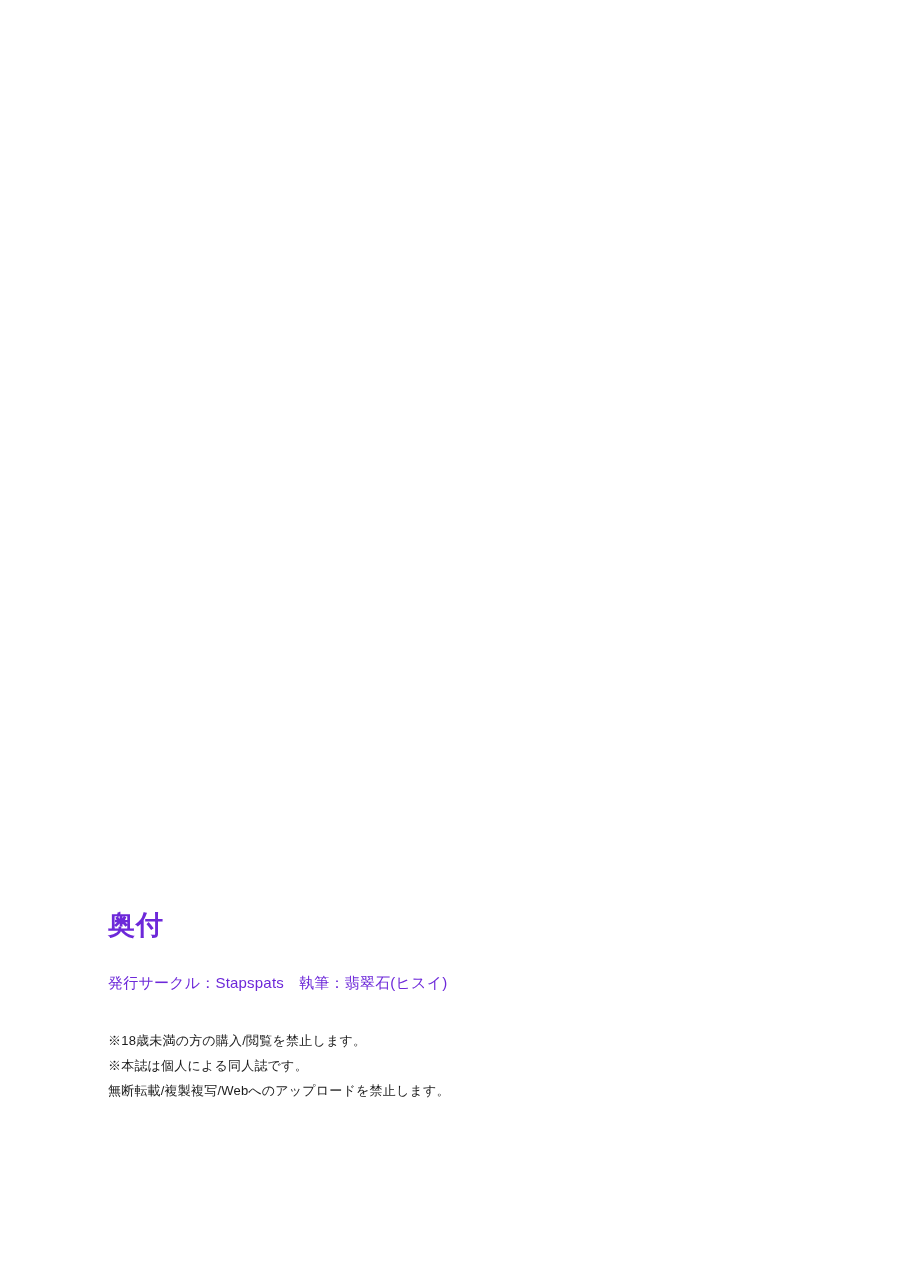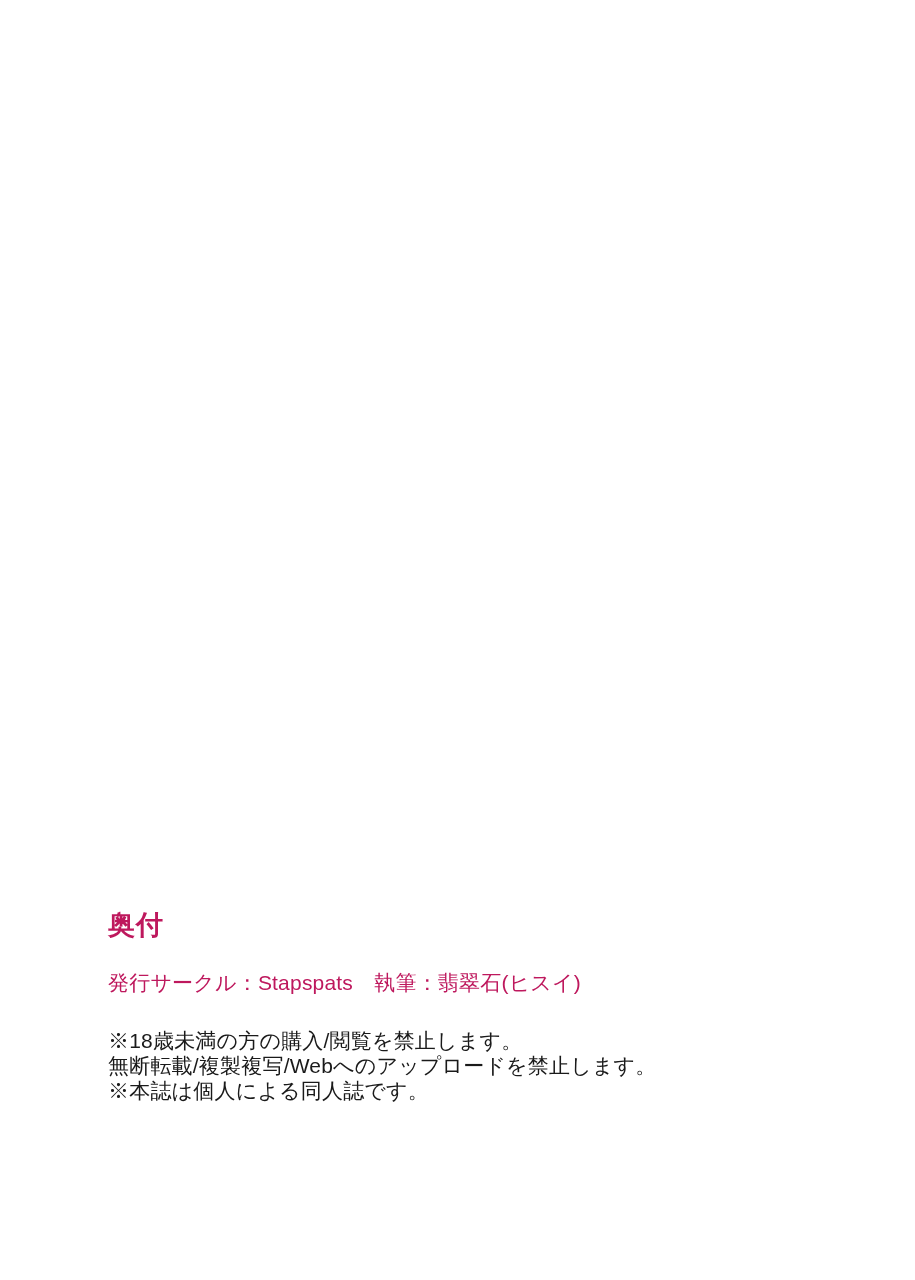--- a/index.html
+++ b/index.html
@@ -25,34 +25,34 @@
     left: 108px;
     top: 912px;
     width: 700px;
   }
   .colophon-title {
     font-size: 27px;
     font-weight: bold;
     letter-spacing: 1px;
     margin: 0 0 28px 0;
     line-height: 1;
-    color: #be185d;
+    color: #6d28d9;
   }
   .info-block {
-    font-size: 21px;
+    font-size: 15px;
     line-height: 31px;
     letter-spacing: 0.2px;
-    color: #be185d;
+    color: #6d28d9;
   }
   .info-line {
     white-space: pre;
   }
   .notes-block {
     margin-top: 30px;
-    font-size: 21px;
+    font-size: 13px;
     line-height: 25px;
     letter-spacing: 0.2px;
     color: #1a1a1a;
   }
   .note-line {
     white-space: pre;
   }
 </style>
 </head>
 <body>
@@ -62,19 +62,19 @@
   <div class="colophon">
 
     <h1 class="colophon-title">奥付</h1>
 
     <div class="info-block">
       <div class="info-line">発行サークル：Stapspats　執筆：翡翠石(ヒスイ)</div>
     </div>
 
     <div class="notes-block">
       <div class="note-line">※18歳未満の方の購入/閲覧を禁止します。</div>
+      <div class="note-line">※本誌は個人による同人誌です。</div>
       <div class="note-line">無断転載/複製複写/Webへのアップロードを禁止します。</div>
-      <div class="note-line">※本誌は個人による同人誌です。</div>
     </div>
 
   </div>
 
 </div>
 
 </body></html>

